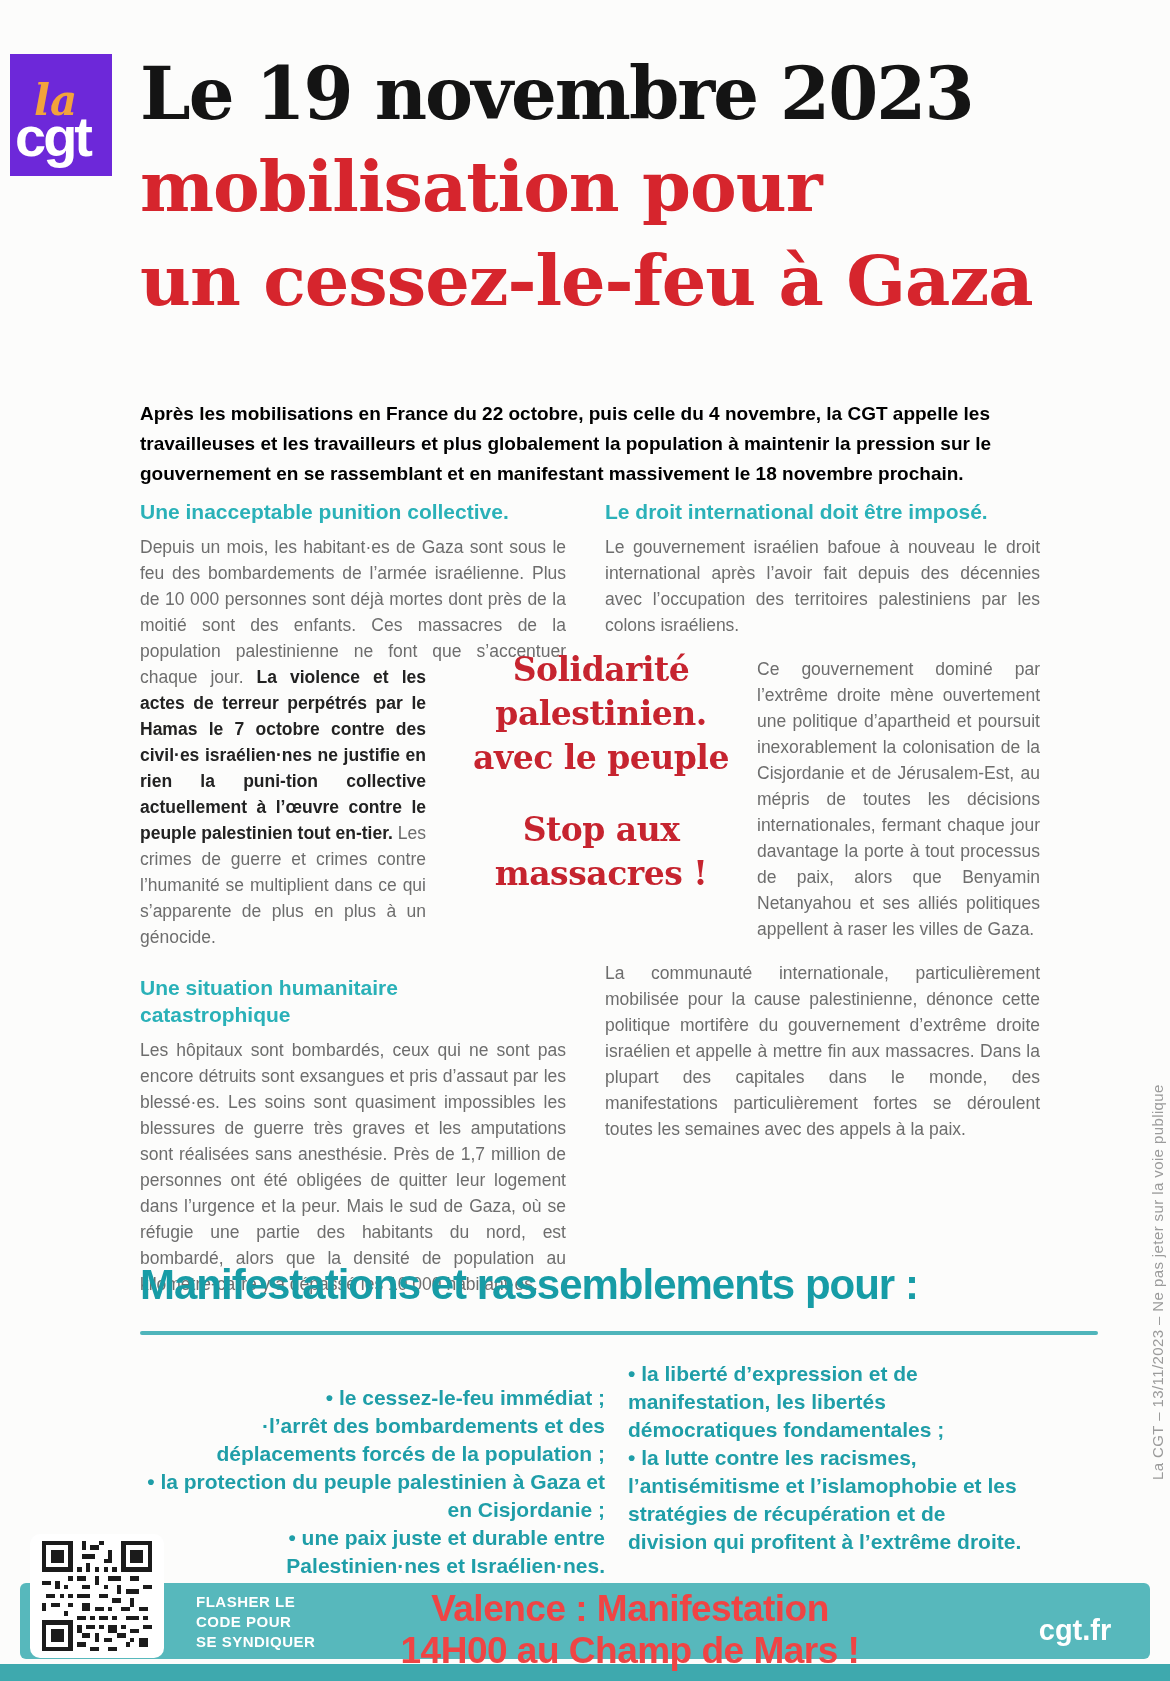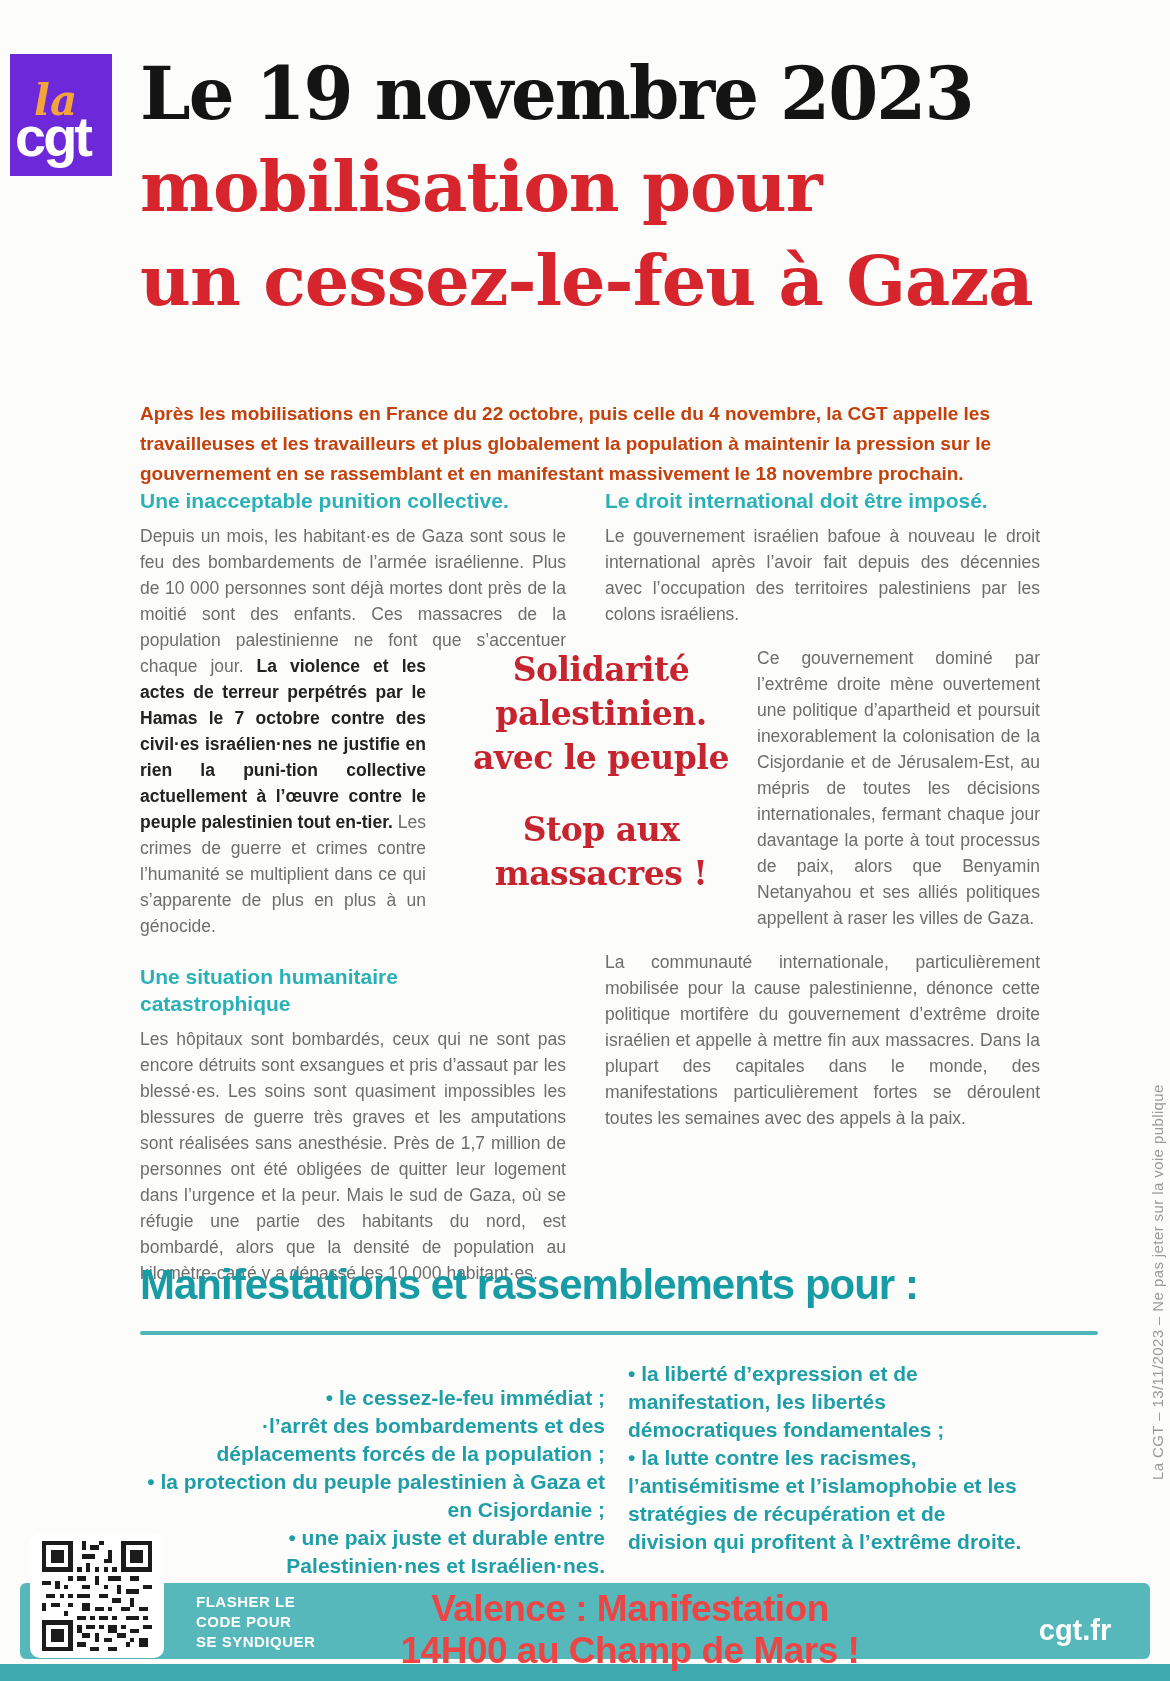--- a/index.html
+++ b/index.html
@@ -16,26 +16,26 @@
   .logo-cgt{position:absolute;left:5px;top:55px;font-weight:bold;font-size:56px;
     color:#ffffff;letter-spacing:-3px;line-height:1;}
   
   .headline{position:absolute;left:140px;top:48px;width:960px;}
   .h-black{font-family:"DejaVu Serif",serif;font-weight:bold;font-size:72px;
     color:#141414;letter-spacing:-2px;line-height:92px;white-space:nowrap;}
   .h-red{font-family:"DejaVu Serif",serif;font-weight:bold;font-size:70px;
     color:#d6252d;letter-spacing:-1px;line-height:94px;white-space:nowrap;}
   
   .intro{position:absolute;left:140px;top:380px;width:910px;
-    font-size:19px;font-weight:bold;color:#c2410c;line-height:30px;text-align:left;}
+    font-size:19px;font-weight:bold;color:#000000;line-height:30px;text-align:left;}
   
   .cols{position:absolute;left:140px;top:487px;width:900px;}
   .col-left{position:absolute;left:0;top:0;width:426px;}
   .col-right{position:absolute;left:465px;top:0;width:435px;}
-  .teal-h{font-size:21px;font-weight:bold;color:#2ab1b8;line-height:27px;margin:0 0 9px 0;}
+  .teal-h{font-size:21px;font-weight:bold;color:#2ab1b8;line-height:27px;margin:11px 0 9px 0;}
   .body-p{font-size:17.5px;line-height:26px;color:#6d6d6d;text-align:justify;margin:0 0 18px 0;}
   .body-p .dark{color:#222222;font-weight:bold;}
   .wrap-spacer{float:right;width:140px;height:460px;shape-outside:inset(130px 0 0 0);}
   .indent-p{margin-left:152px;}
   .h2-space{margin-top:24px;}
   
   .callout{position:absolute;left:455px;top:648px;width:292px;text-align:center;
     font-family:"DejaVu Serif",serif;font-weight:bold;font-size:33px;line-height:44px;
     color:#c6242f;letter-spacing:-0.5px;}
   .callout .gap{margin-top:28px;}

